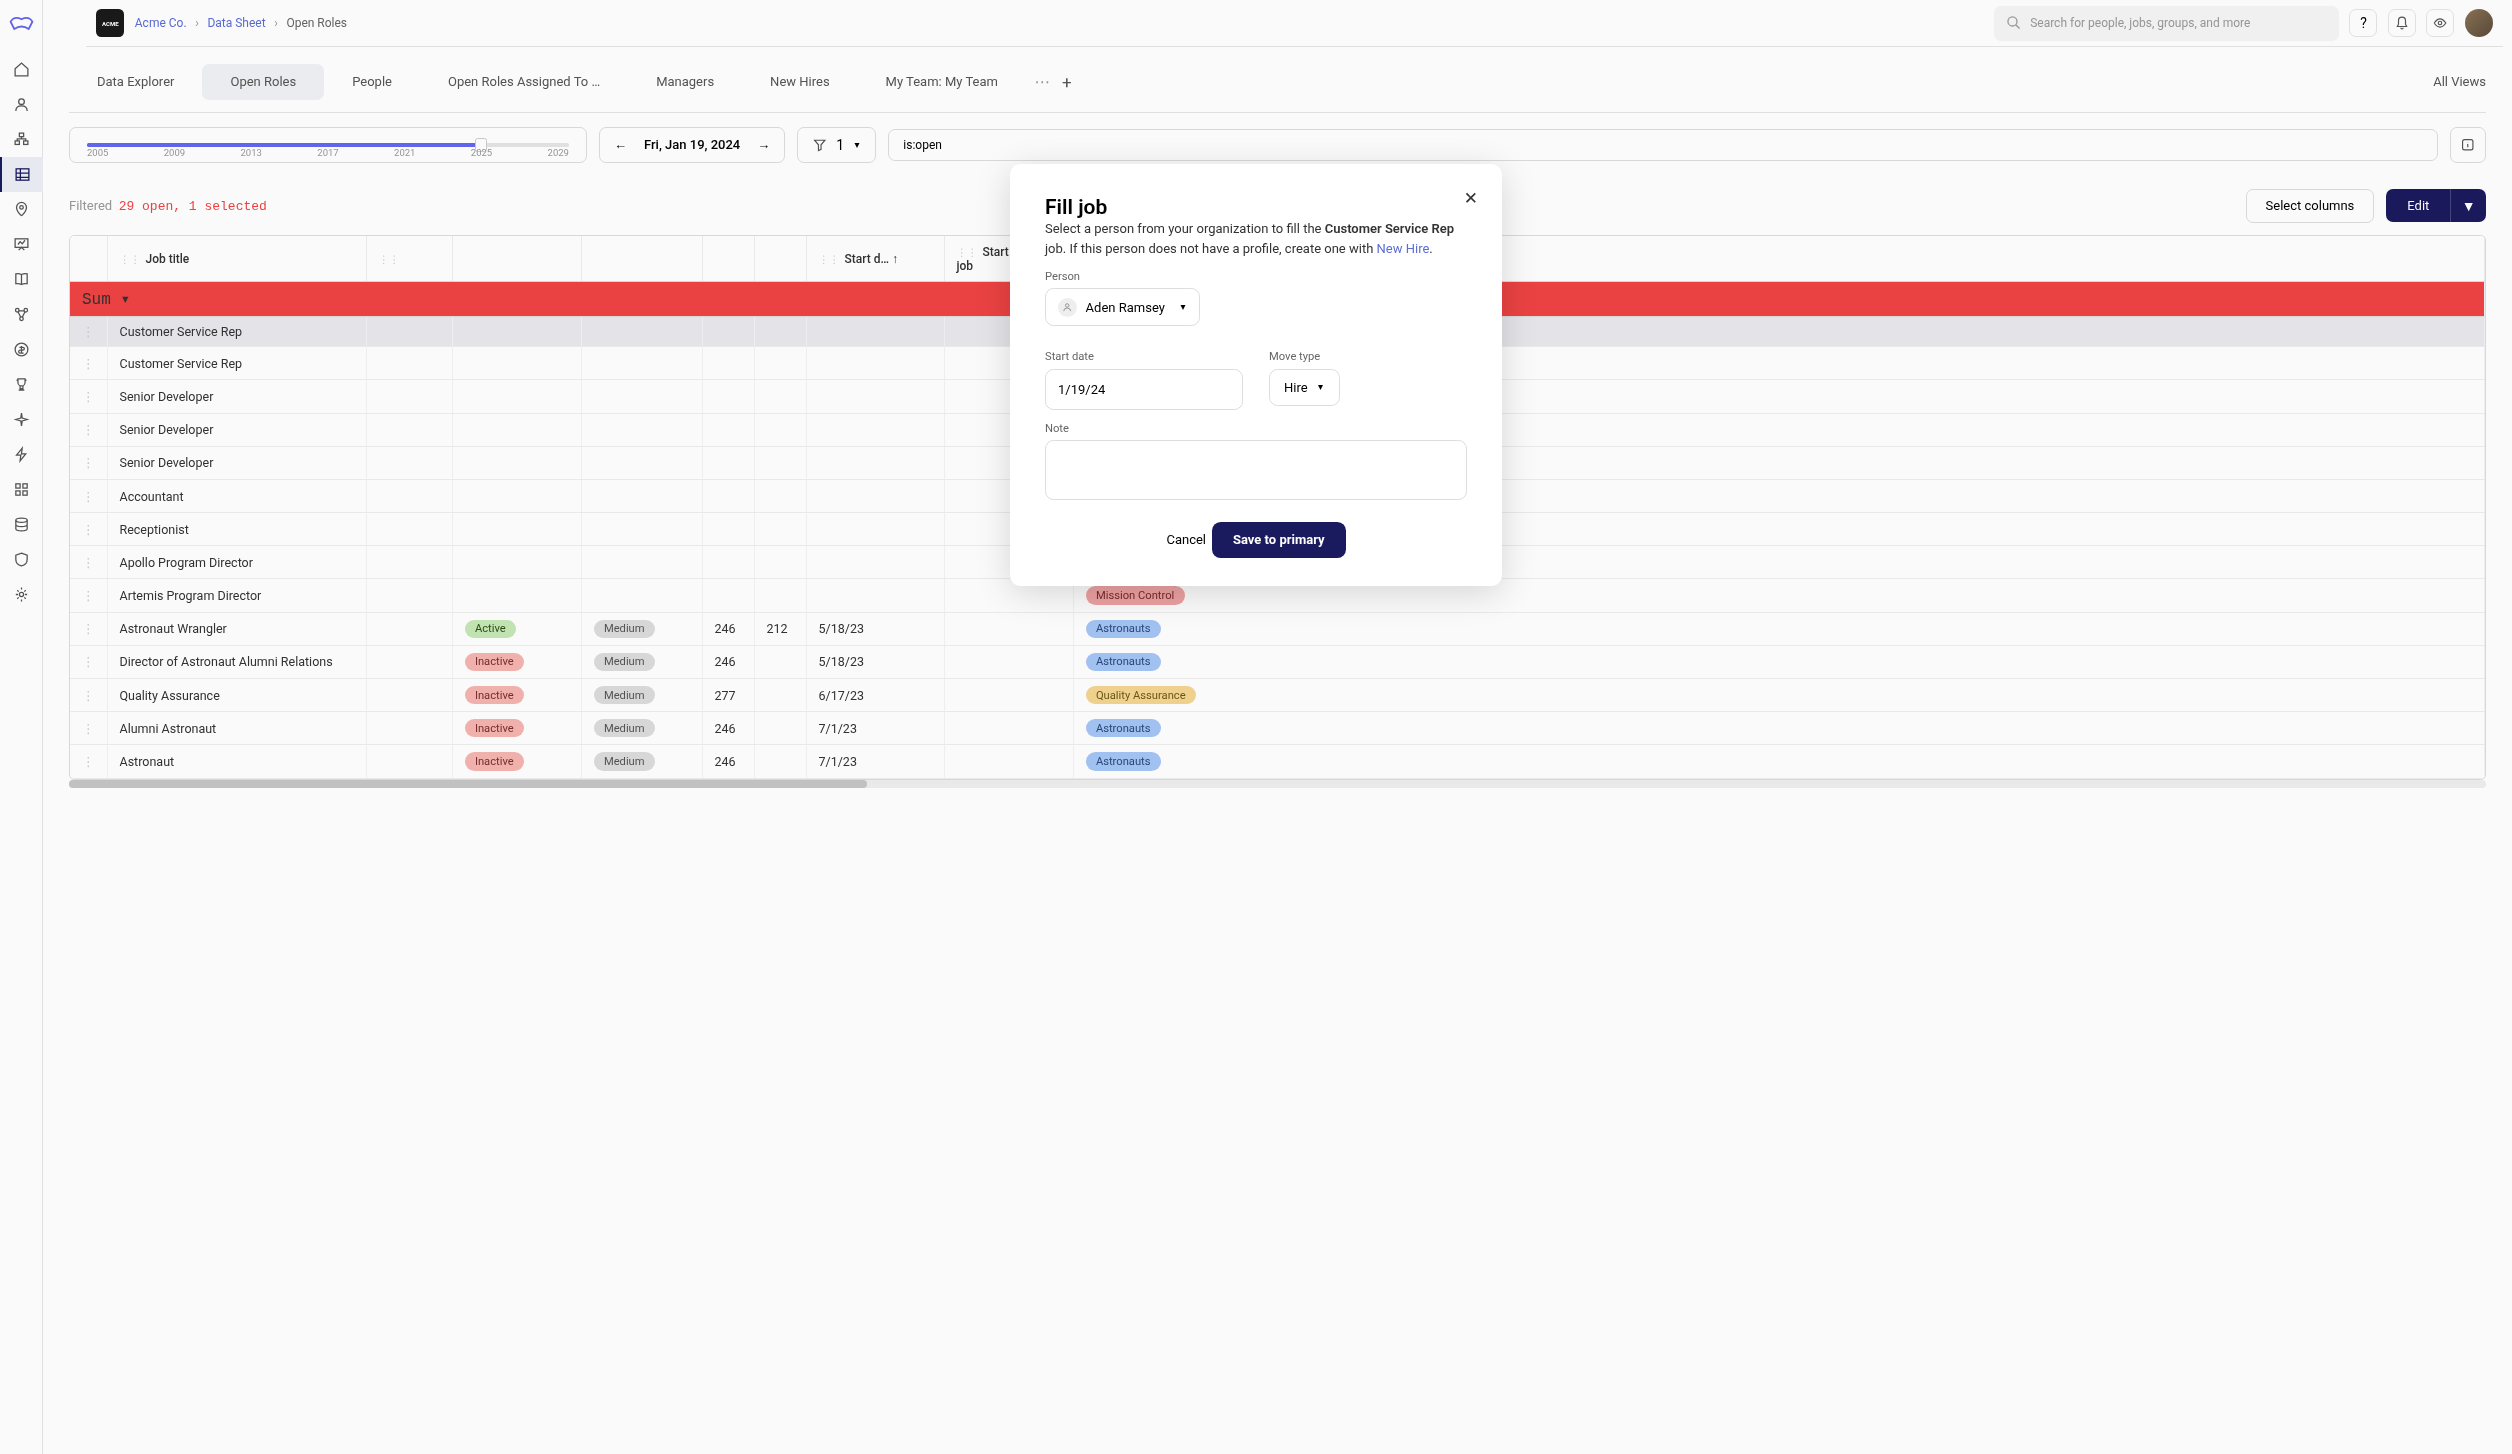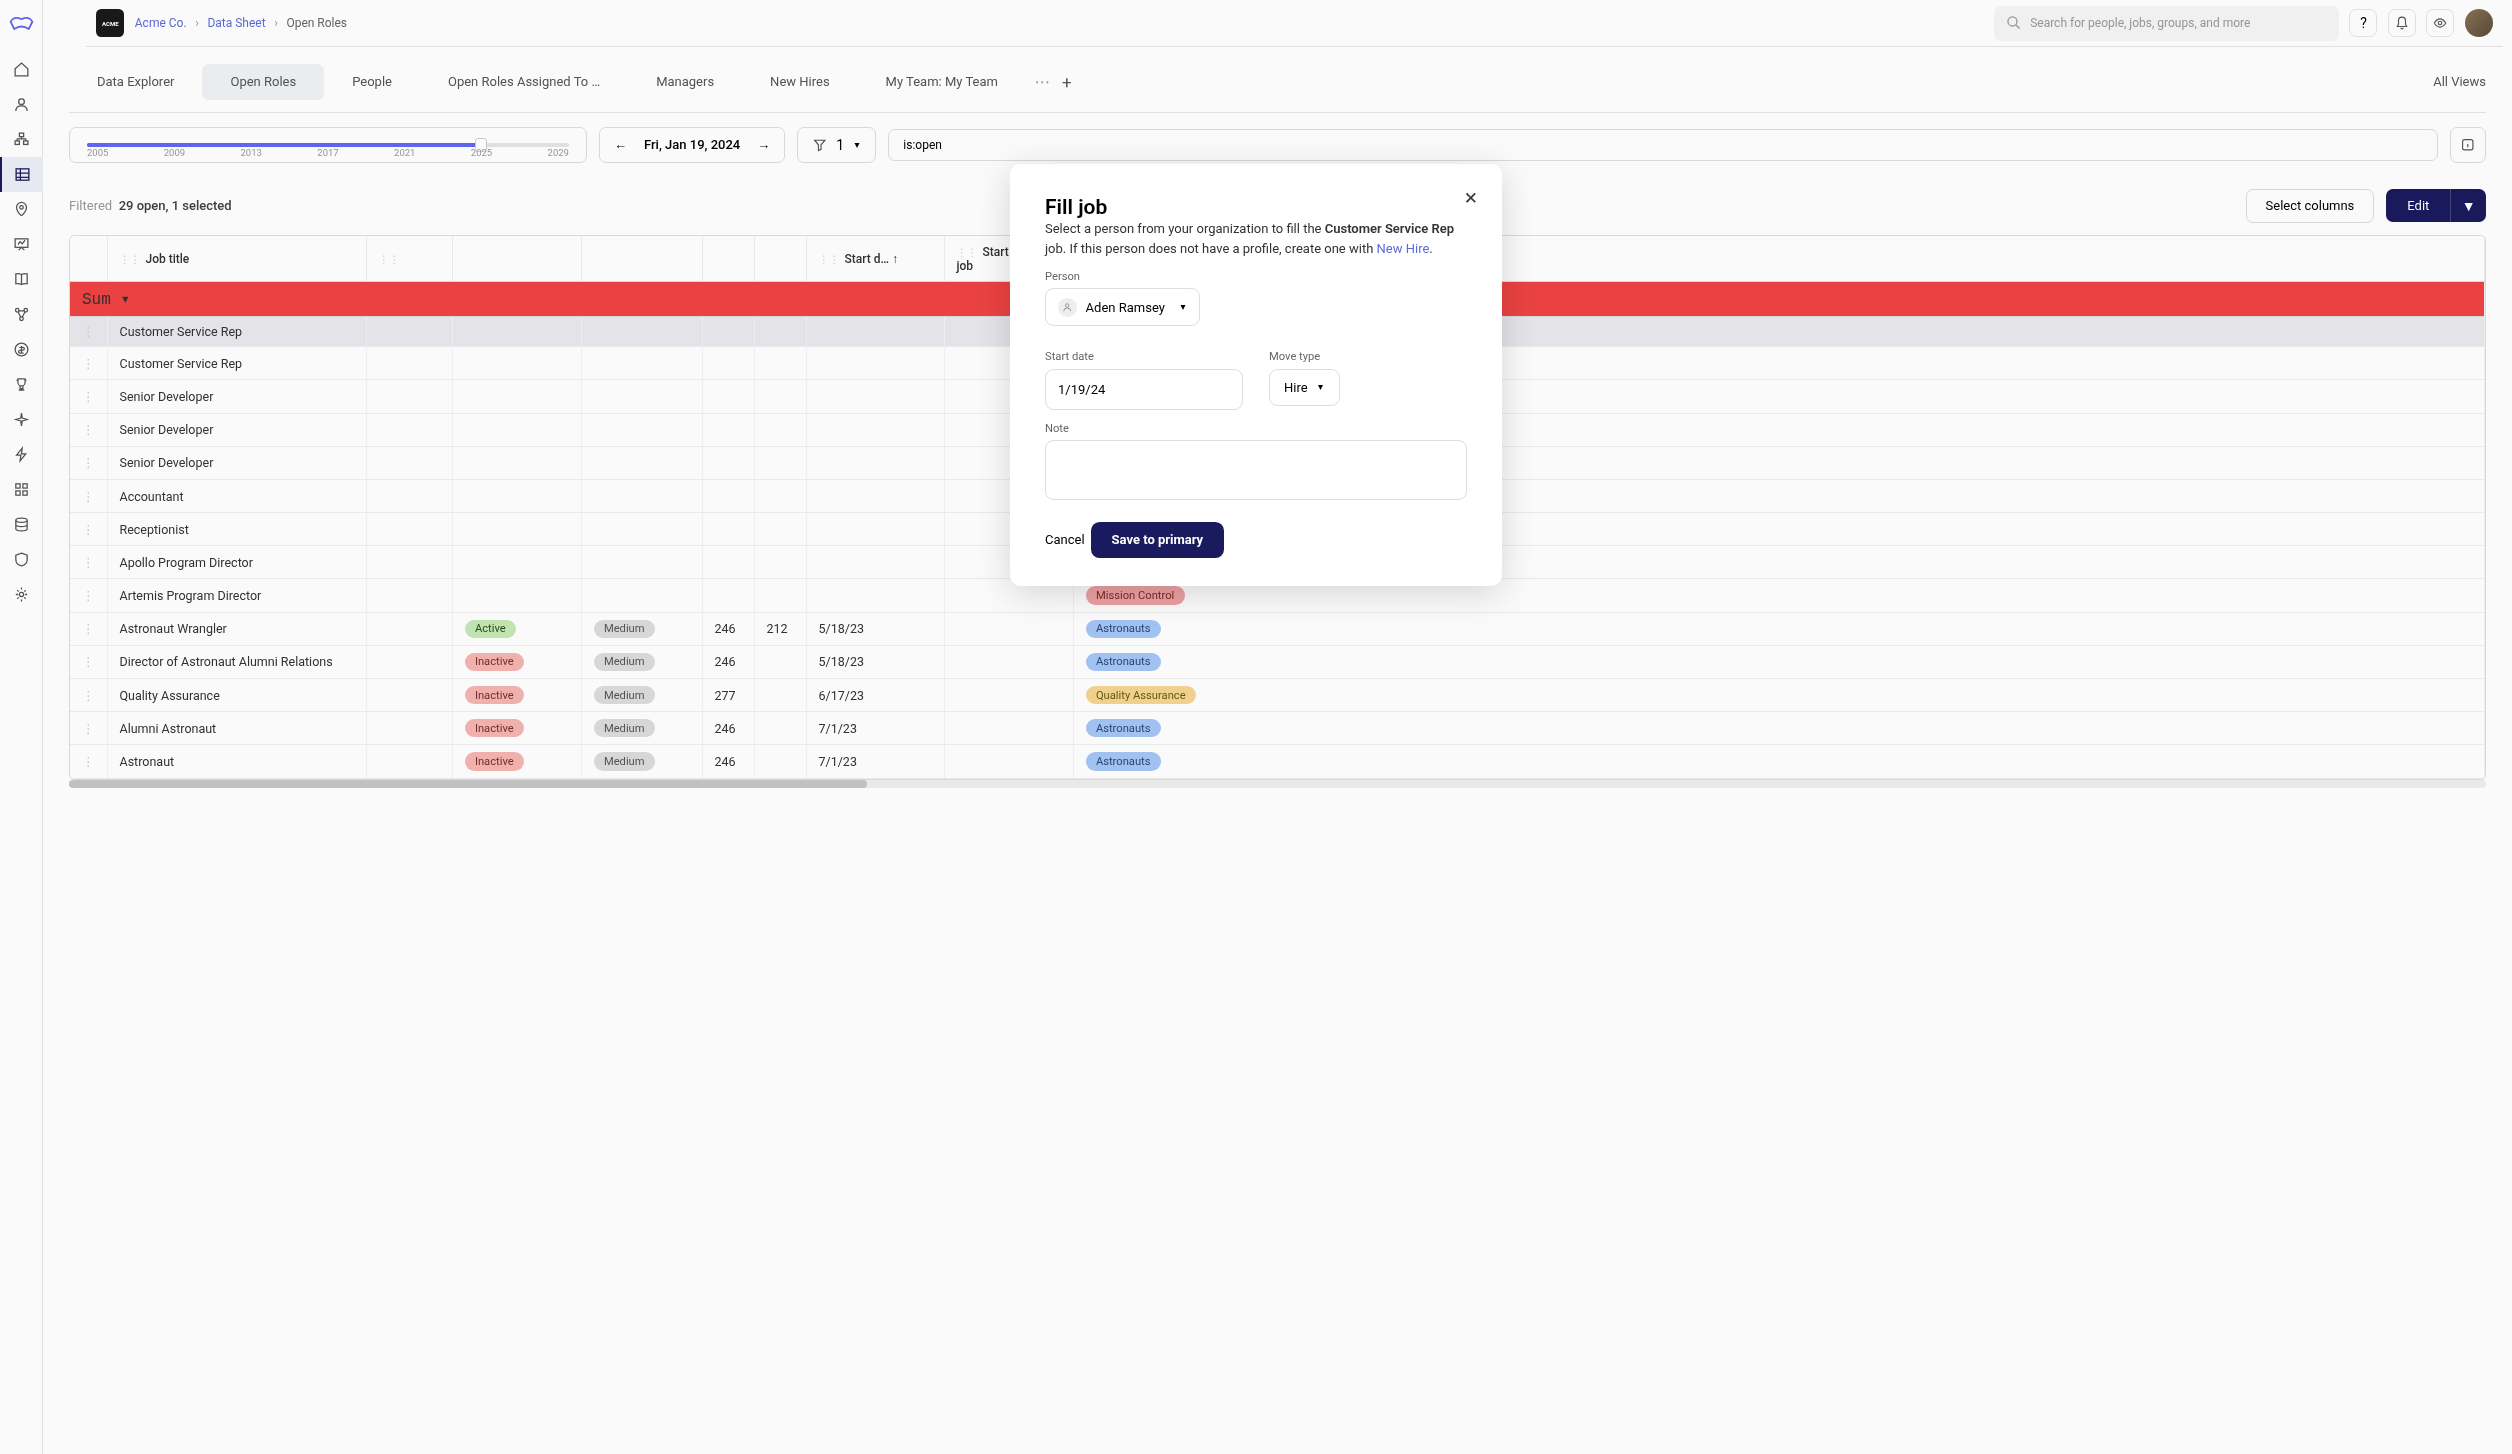--- a/index.html
+++ b/index.html
@@ -43,21 +43,21 @@
 .date-nav { height: 36px; border: 0.9px solid #ddd; border-radius: 7px; display: flex; align-items: center; padding: 0 14px; gap: 17px; background:#fff; }
 .date-nav span { font-size: 13px; font-weight: 500; }
 .filter-box { height: 36px; border: 0.9px solid #ddd; border-radius: 7px; display: flex; align-items: center; padding: 0 14px; gap: 8.6px; background:#fff; }
 .search-wide { flex: 1; height: 32px; border: 0.9px solid #ddd; border-radius: 7px; display: flex; align-items: center; padding: 0 14px; background:#fff; }
 .search-wide input { border:none; outline:none; font-size:12px; width:100%; }
 .info-box { width:36px; height:36px; border:0.9px solid #ddd; border-radius:7px; display:flex; align-items:center; justify-content:center; background:#fff; }
 
 
 .filter-row { display: flex; align-items: center; padding: 12px 26px; }
 .filter-text { font-size: 13px; color: #999; }
-.filter-text b { color: #404040; font-weight: 500; }
+.filter-text b { color: #ef4444; font-weight: 500; font-family: Liberation Mono, monospace; }
 .select-cols { margin-left: auto; padding: 8.6px 19px; border: 0.9px solid #ddd; border-radius: 7px; font-size: 13px; background: #fff; cursor:pointer; }
 .edit-btn { margin-left: 12px; padding: 8.6px 21px; background: #1a1a5e; color: #fff; border-radius: 7px 0 0 7px; font-size: 13px; cursor:pointer; display:flex; align-items:center; }
 .edit-arrow { padding: 8.6px 10.4px; background: #1a1a5e; color: #fff; border-radius: 0 7px 7px 0; border-left:0.9px solid rgba(255,255,255,0.2); cursor:pointer; }
 
 
 .table-wrap { margin: 0 26px; border: 0.9px solid #ddd; border-radius: 5.2px; overflow: hidden; }
 table { width: 100%; border-collapse: collapse; }
 th { text-align: left; padding: 8.6px 12px; font-size: 12px; font-weight: 500; color: #333; border-bottom: 0.9px solid #ddd; border-right: 0.9px solid #eee; background:#fff; position:relative; }
 th .grip, td .grip-row { color: #ccc; margin-right: 5.2px; font-size: 10.4px; }
 .sum-row td { background: #ef4444; padding: 7px 12px; border-bottom: 0.9px solid #ddd; font-size: 16px; font-family: Liberation Mono, monospace; }
@@ -86,21 +86,21 @@
 .modal p b { font-weight: 600; }
 .modal p a { color: #5b6dd6; text-decoration: none; }
 .field-label { font-size: 11.2px; color: #666; margin-top: 12px; margin-bottom: 5.2px; display:block; }
 .person-chip { display: inline-flex; align-items: center; gap: 8.6px; padding: 8.6px 12px; border: 0.9px solid #ddd; border-radius: 8.6px; font-size: 13px; }
 .person-chip .ava { width: 19px; height: 19px; border-radius: 50%; background: #eee; display:flex; align-items:center; justify-content:center; font-size:9.5px; }
 .field-row { display: flex; gap: 26px; margin-top: 12px; }
 .field-col { flex: 1; }
 .text-input { width: 100%; padding: 12px 12px; border: 0.9px solid #ddd; border-radius: 8.6px; font-size: 13px; }
 .select-input { display: inline-flex; align-items: center; gap: 8.6px; padding: 10.4px 14px; border: 0.9px solid #ddd; border-radius: 8.6px; font-size: 13px; }
 .note-box { width: 100%; height: 60px; border: 0.9px solid #ddd; border-radius: 8.6px; padding: 8.6px; font-size: 13px; resize: none; }
-.modal-actions { display: flex; justify-content: flex-start; gap: 6px; margin-top: 19px; align-items: center; }
+.modal-actions { display: flex; justify-content: center; gap: 6px; margin-top: 19px; align-items: center; }
 .btn-cancel { background: none; border: none; font-size: 13px; cursor: pointer; }
 .btn-primary { padding: 10.4px 21px; background: #1a1a5e; color: #fff; border: none; border-radius: 8.6px; font-size: 13px; cursor: pointer; font-weight: bold; }
 .underlay { filter: none; }
 svg { display:block; }
 </style>
 </head>
 <body>
 
 <div class="underlay">
 

